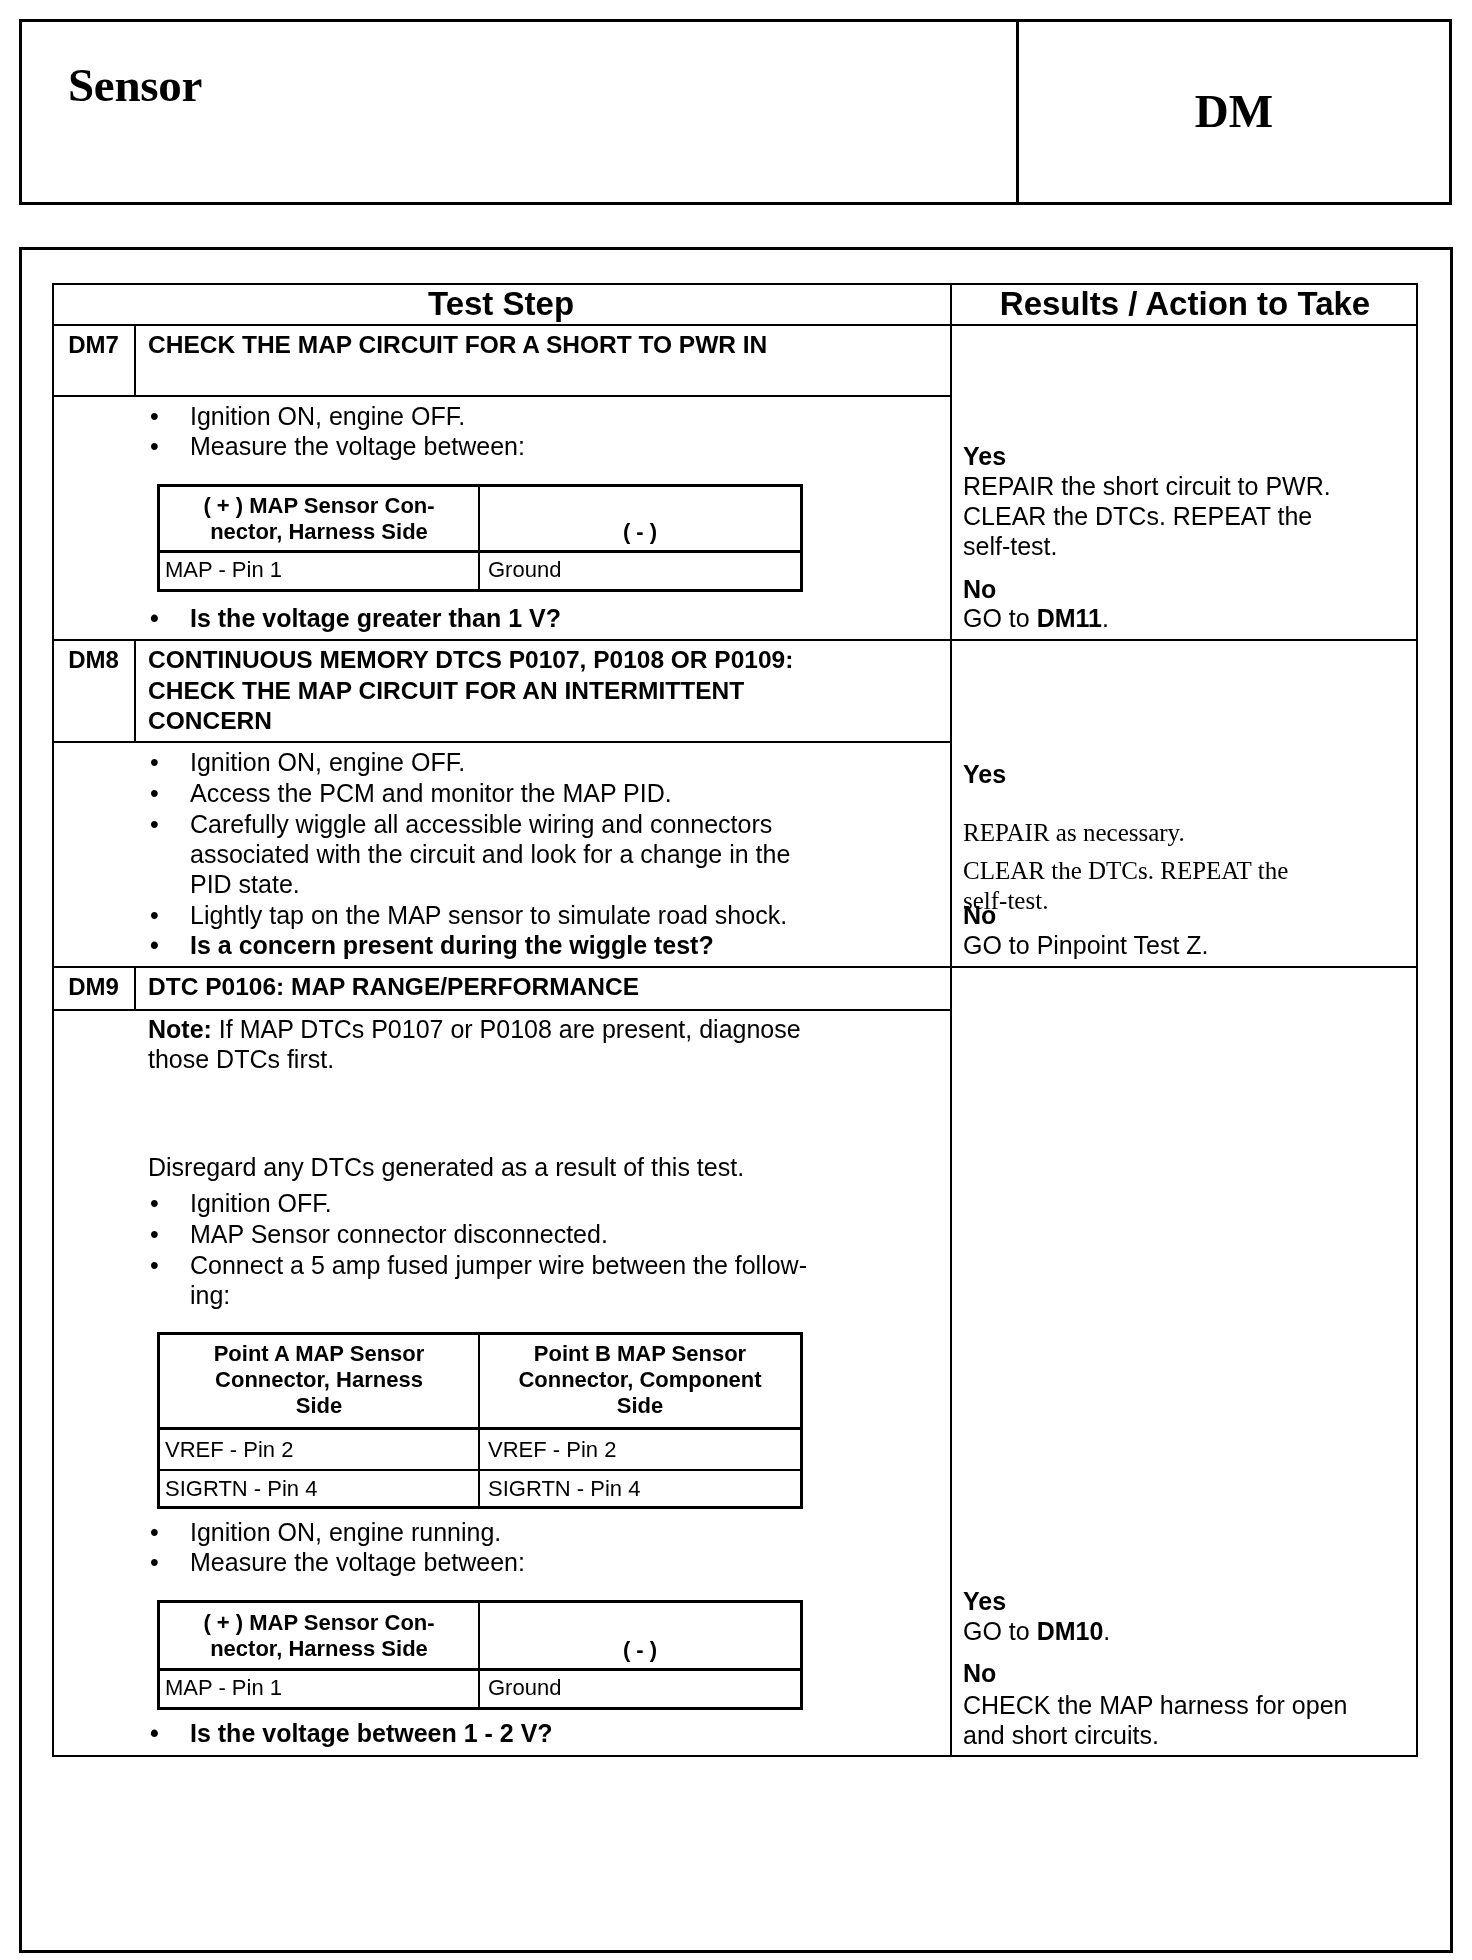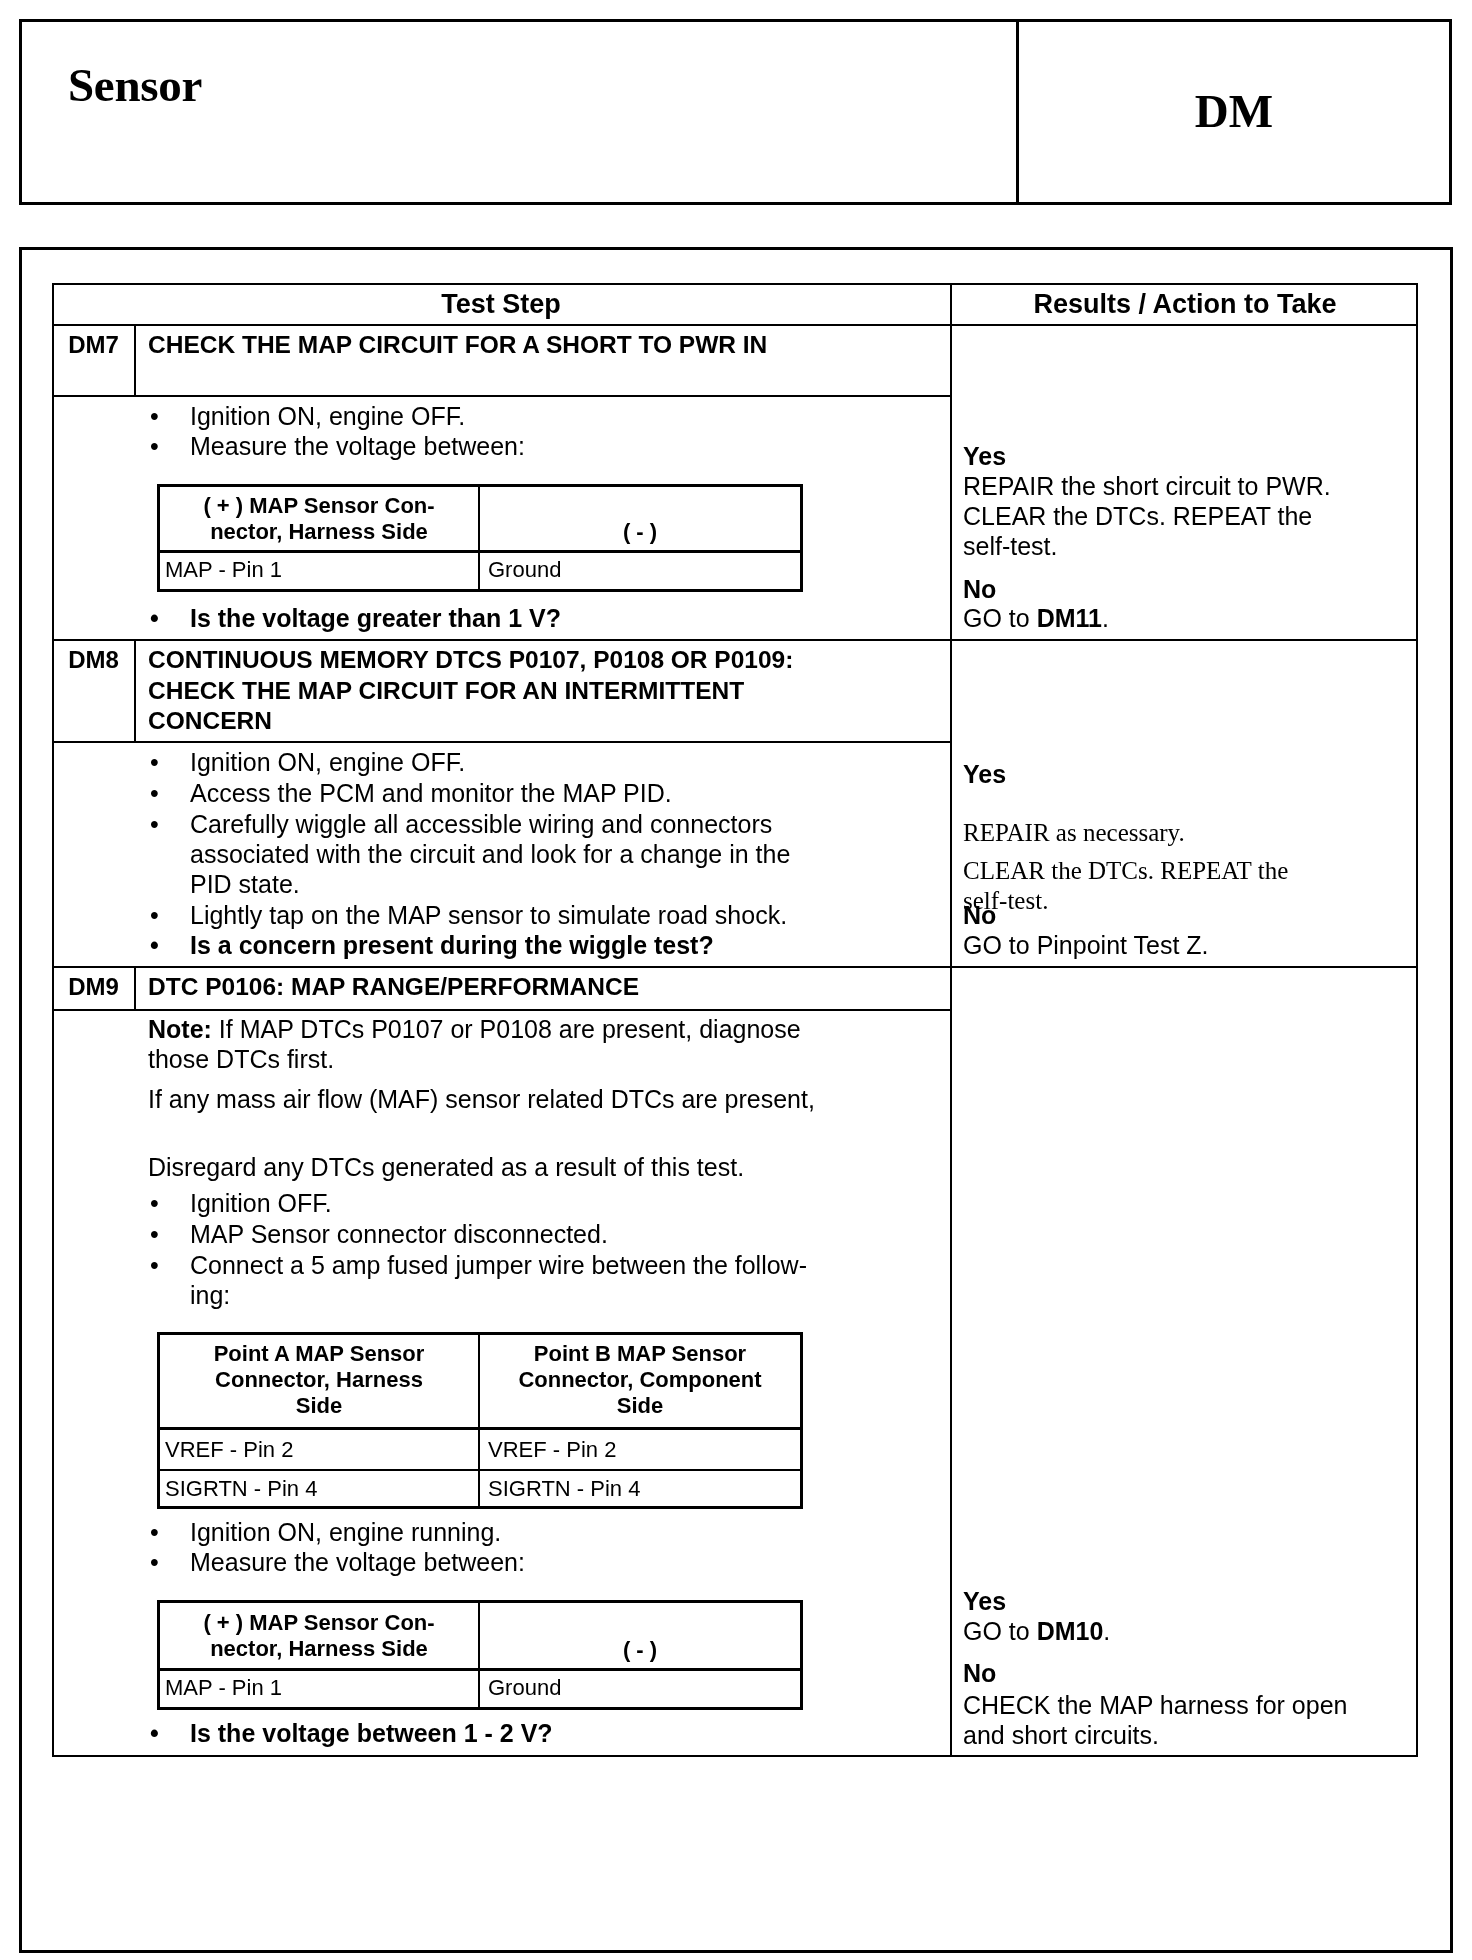--- a/index.html
+++ b/index.html
@@ -6,21 +6,21 @@
   body{width:1472px;height:1960px;position:relative;overflow:hidden;color:#000;
        font-family:"Liberation Sans","DejaVu Sans",sans-serif;}
   .abs{position:absolute;}
   .box{position:absolute;border:3px solid #000;box-sizing:border-box;}
   .vline{position:absolute;background:#000;width:2px;}
   .hline{position:absolute;background:#000;height:2px;}
   .title{position:absolute;left:68px;top:64px;font-family:"Liberation Serif","DejaVu Serif",serif;
          font-weight:bold;font-size:47px;line-height:43px;letter-spacing:-0.3px;}
   .code{position:absolute;left:1017px;width:434px;top:84px;text-align:center;
         font-family:"Liberation Serif","DejaVu Serif",serif;font-weight:bold;font-size:47px;}
-  .th{position:absolute;top:283px;height:42px;line-height:42px;text-align:center;font-weight:bold;font-size:27px;}
+  .th{position:absolute;top:283px;height:42px;line-height:42px;text-align:center;font-weight:bold;font-size:33px;}
   .step-id{position:absolute;left:52px;width:83px;text-align:center;font-weight:bold;font-size:24px;line-height:30px;}
   .step-title{position:absolute;left:148px;width:790px;font-weight:bold;font-size:24.5px;line-height:30.5px;}
   .txt{position:absolute;font-size:25px;line-height:30px;white-space:nowrap;}
   .b{font-weight:bold;}
   .bl{position:absolute;font-size:25px;line-height:30px;white-space:nowrap;}
   .bl .dot{position:absolute;left:-40px;top:0;}
   .res{position:absolute;left:963px;font-size:25px;line-height:30px;white-space:nowrap;}
   .itab{position:absolute;left:157px;width:646px;border:3px solid #000;box-sizing:border-box;}
   .itab .c{position:absolute;font-size:22px;}
   .ih{font-weight:bold;text-align:center;line-height:26px;}
@@ -109,21 +109,20 @@
 <div class="vline" style="left:134px;top:967px;height:43px;"></div>
 <div class="step-id" style="top:972px;">DM9</div>
 <div class="step-title" style="top:972px;">DTC P0106: MAP RANGE/PERFORMANCE</div>
 <div class="hline" style="left:52px;top:1009px;width:898px;"></div>
 
 <div class="txt" style="left:148px;top:1014px;">
   <div><span class="b">Note:</span> <span>If MAP DTCs P0107 or P0108 are present, diagnose</span></div>
   <div>those DTCs first.</div>
 </div>
 <div class="txt" style="left:148px;top:1084px;">
-  <div>If any mass air flow (MAF) sensor related DTCs are present,</div>
 </div>
 <div class="txt" style="left:148px;top:1152px;">Disregard any DTCs generated as a result of this test.</div>
 <div class="bl" style="left:190px;top:1188px;"><span class="dot">•</span><span>Ignition OFF.</span></div>
 <div class="bl" style="left:190px;top:1219px;"><span class="dot">•</span><span>MAP Sensor connector disconnected.</span></div>
 <div class="bl" style="left:190px;top:1250px;">
     <span class="dot">•</span>
   <div>Connect a 5 amp fused jumper wire between the follow-</div>
   <div>ing:</div>
 </div>
 

